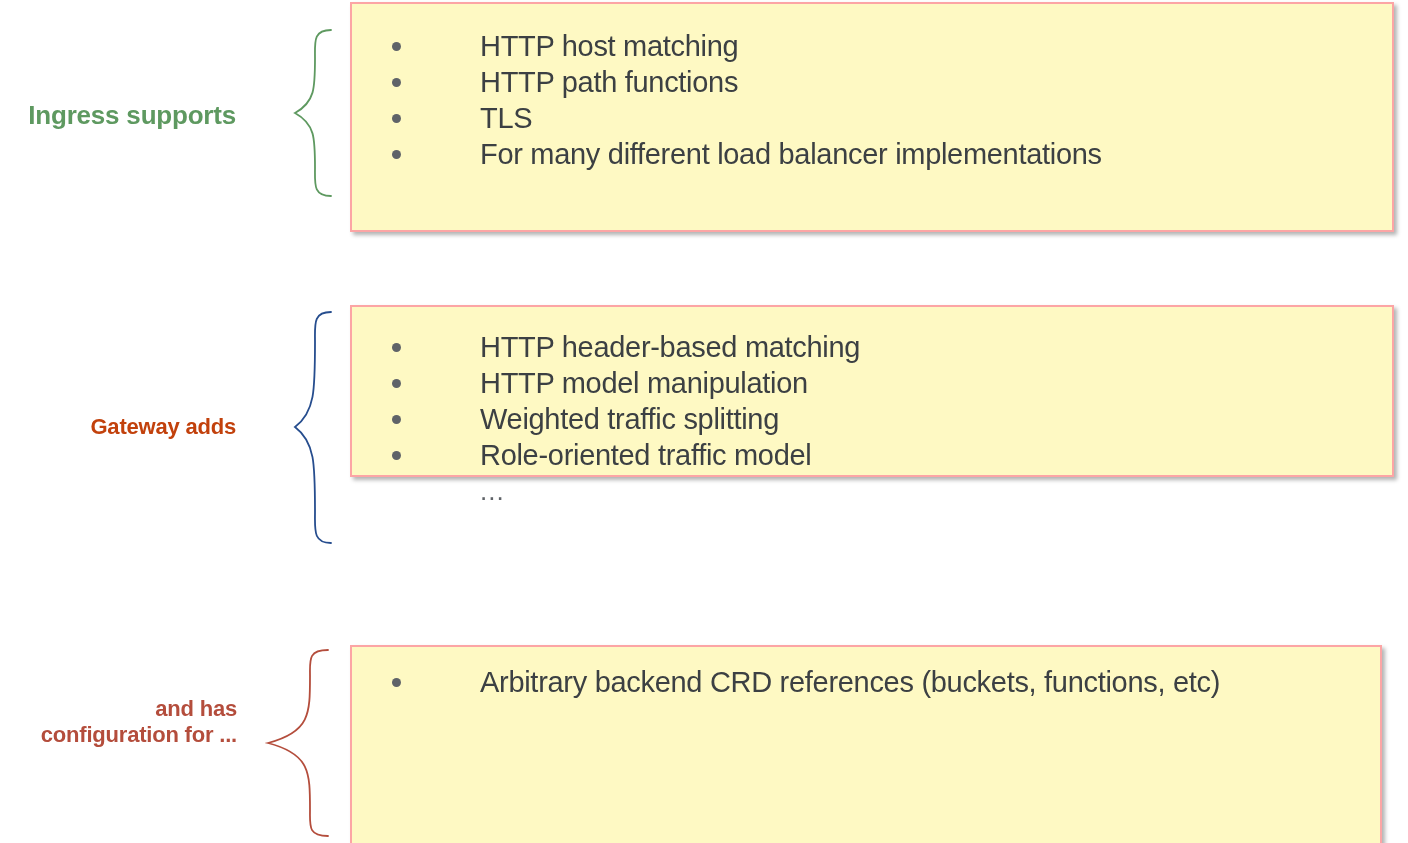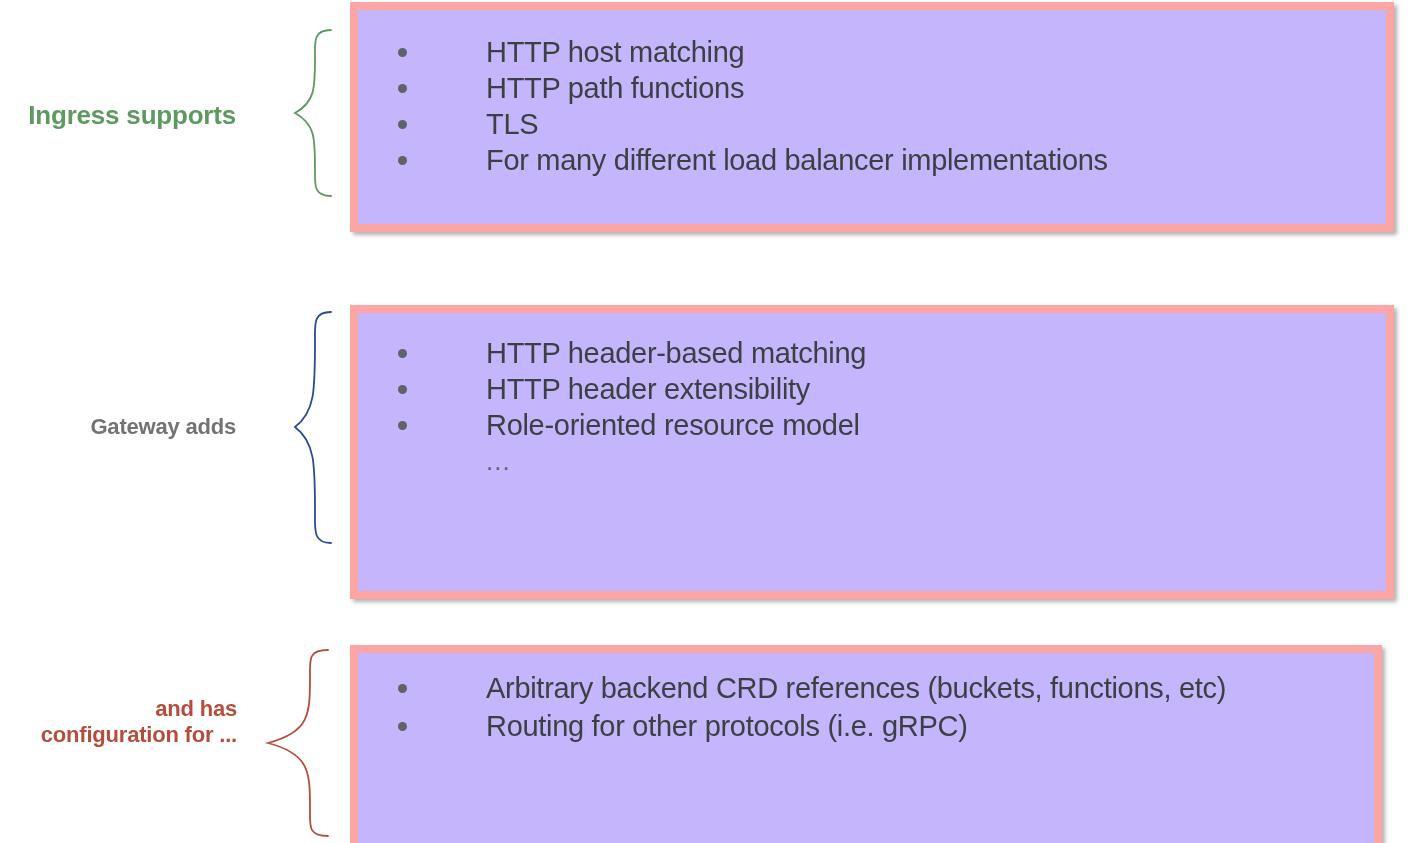--- a/index.html
+++ b/index.html
@@ -32,36 +32,36 @@
   
   .label {
     position: absolute;
     text-align: right;
     font-weight: bold;
     line-height: 1.18;
     letter-spacing: -0.2px;
     white-space: nowrap;
   }
   .label.green  { color: #5e9960; }
-  .label.blue   { color: #737373; }
+  .label.blue   { color: #c2410c; }
   .label.red    { color: #b44d3c; }
 
   
   .brace {
     position: absolute;
     overflow: visible;
   }
   .brace svg { display: block; overflow: visible; }
 
   
   .box {
     position: absolute;
     box-sizing: border-box;
-    background: #c4b5fd;
-    border: 8px solid #fca5a5;
+    background: #fef9c3;
+    border: 2px solid #fca5a5;
     box-shadow: 3px 3px 4px rgba(0,0,0,0.30);
   }
 
   .bullet-list {
     list-style: none;
     margin: 0;
     padding: 0;
   }
   .bullet-item {
     position: relative;
@@ -91,21 +91,21 @@
     color: #5f6368;
   }
 
   
   #group-ingress .box      { left: 350px; top: 2px;   width: 1044px; height: 230px; }
   #group-ingress .inner    { padding: 24px 0 0 40px; }
   #group-ingress .brace    { left: 293px; top: 28px; }
   #group-ingress .label    { right: 1172px; top: 100px; font-size: 26px; }
 
   
-  #group-gateway .box      { left: 350px; top: 305px; width: 1044px; height: 294px; }
+  #group-gateway .box      { left: 350px; top: 305px; width: 1044px; height: 172px; }
   #group-gateway .inner    { padding: 22px 0 0 40px; }
   #group-gateway .brace    { left: 293px; top: 310px; }
   #group-gateway .label    { right: 1172px; top: 414px; font-size: 22px; }
 
   
   #group-extensibility .box   { left: 350px; top: 645px; width: 1032px; height: 224px; }
   #group-extensibility .inner { padding: 16px 26px 0 40px; }
   #group-extensibility .brace { left: 266px; top: 648px; }
   #group-extensibility .label { right: 1171px; top: 684px; font-size: 22px; margin-top: 12px; }
 
@@ -163,25 +163,29 @@
 
     <div class="box">
       <div class="inner">
         <ul class="bullet-list">
           <li class="bullet-item">
             <span class="dot"></span>
             <span class="txt">HTTP header-based matching</span>
           </li>
           <li class="bullet-item">
             <span class="dot"></span>
-            <span class="txt">HTTP header extensibility</span>
-          </li>
-          <li class="bullet-item">
-            <span class="dot"></span>
-            <span class="txt">Role-oriented resource model</span>
+            <span class="txt">HTTP model manipulation</span>
+          </li>
+          <li class="bullet-item">
+            <span class="dot"></span>
+            <span class="txt">Weighted traffic splitting</span>
+          </li>
+          <li class="bullet-item">
+            <span class="dot"></span>
+            <span class="txt">Role-oriented traffic model</span>
           </li>
           <li class="bullet-item nodot ellipsis">
 
             <span class="txt">...</span>
           </li>
         </ul>
       </div>
     </div>
   </div>
 
@@ -195,22 +199,18 @@
       </svg>
     </div>
 
     <div class="box">
       <div class="inner">
         <ul class="bullet-list">
           <li class="bullet-item">
             <span class="dot"></span>
             <span class="txt">Arbitrary backend CRD references (buckets, functions, etc)</span>
           </li>
-          <li class="bullet-item">
-            <span class="dot"></span>
-            <span class="txt">Routing for other protocols (i.e. gRPC)</span>
-          </li>
         </ul>
       </div>
     </div>
   </div>
 
 </div>
 
 </body></html>

